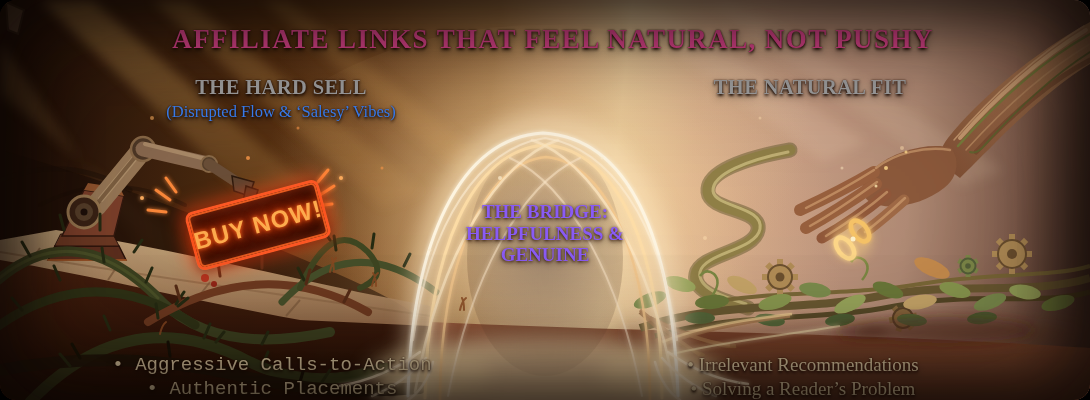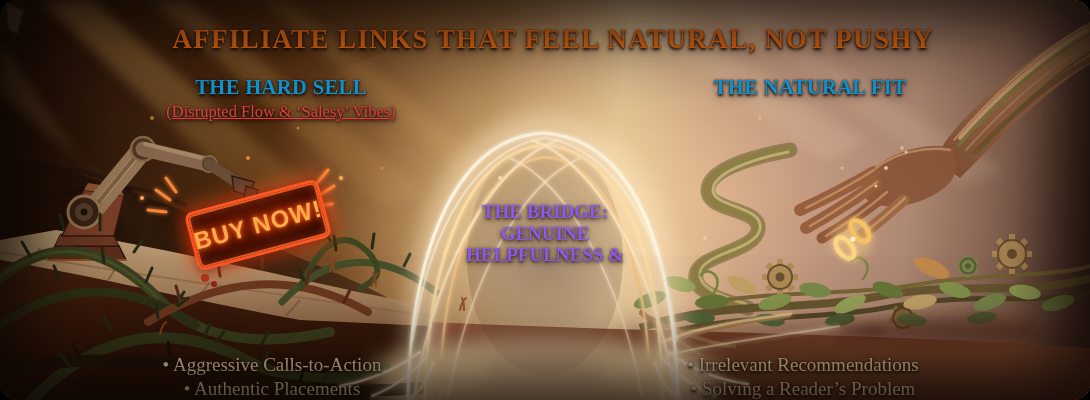--- a/index.html
+++ b/index.html
@@ -2,30 +2,30 @@
 <html><head>
 <meta charset="utf-8">
 <style>
   html,body{margin:0;padding:0;background:#000;}
   #stage{position:relative;width:1090px;height:400px;background:#000;overflow:hidden;
          font-family:"Liberation Serif","DejaVu Serif",serif;}
   #scene{position:absolute;inset:0;border-radius:16px;overflow:hidden;}
   #scene svg{position:absolute;left:0;top:0;}
   .txt{position:absolute;text-align:center;color:#ead7ac;
        text-shadow:0 2px 3px rgba(22,9,3,.95),0 0 2px rgba(45,20,8,.85),0 3px 9px rgba(0,0,0,.55);}
-  .t-title{top:24px;left:16px;right:0;font-weight:700;font-size:27px;letter-spacing:1.4px;color:#f97316;}
+  .t-title{top:24px;left:16px;right:0;font-weight:700;font-size:27px;letter-spacing:1.4px;color:#ec4899;}
   .col-head{width:360px;top:76px;}
-  .col-head .h{font-weight:700;font-size:20.5px;letter-spacing:.4px;color:#0ea5e9;}
-  .col-head .s{font-size:16.5px;margin-top:3px;color:#ef4444;text-decoration:underline;}
+  .col-head .h{font-weight:700;font-size:20.5px;letter-spacing:.4px;color:#a3a3a3;}
+  .col-head .s{font-size:16.5px;margin-top:3px;color:#3b82f6;}
   .col-left{left:101px;}
   .col-right{left:630px;}
   .bridge-cap{left:435px;top:201px;width:220px;font-weight:700;font-size:19px;line-height:21.5px;
               color:#8b5cf6;text-shadow:0 1px 3px rgba(45,22,8,.9),0 2px 6px rgba(30,14,5,.7);}
   .bullets{top:353px;width:340px;font-size:19px;line-height:24px;color:#eedcb2;}
-  .bullets.bl{left:102px;} .bullets.br{left:633px;}
+  .bullets.bl{left:102px;font-family:Liberation Mono, monospace;} .bullets.br{left:633px;}
   .sign{position:absolute;left:189px;top:195px;width:132px;height:54px;transform:rotate(-15deg);
         border:3px solid #ff5a26;border-radius:8px;
         background:radial-gradient(ellipse at 45% 40%,#55170a 0%,#2b0b04 78%);
         box-shadow:0 0 18px 5px rgba(255,70,22,.55),0 2px 10px rgba(0,0,0,.5),
                    inset 0 0 0 2px rgba(255,106,40,.85),inset 0 0 12px rgba(255,90,30,.6);
         display:flex;align-items:center;justify-content:center;}
   .sign span{font-family:"Liberation Sans","DejaVu Sans",sans-serif;font-weight:700;font-size:24px;
         letter-spacing:1px;color:#ffad4e;white-space:nowrap;
         text-shadow:0 0 4px #ff6a1e,0 0 10px #ff4a10,0 0 22px #e83a00;}
   .claw-front{position:absolute;left:236px;top:178px;}
@@ -362,22 +362,22 @@
     <div class="h">THE HARD SELL</div>
     <div class="s">(Disrupted Flow &amp; ‘Salesy’ Vibes)</div>
   </div>
 
   <div class="txt col-head col-right">
     <div class="h">THE NATURAL FIT</div>
   </div>
 
   <div class="txt bridge-cap">
     <div>THE BRIDGE:</div>
+    <div>HELPFULNESS &amp;</div>
     <div>GENUINE</div>
-    <div>HELPFULNESS &amp;</div>
   </div>
 
   <div class="txt bullets bl">
     <div>• Aggressive Calls-to-Action</div>
     <div>• Authentic Placements</div>
   </div>
 
   <div class="txt bullets br">
     <div>• Irrelevant Recommendations</div>
     <div>• Solving a Reader’s Problem</div>

